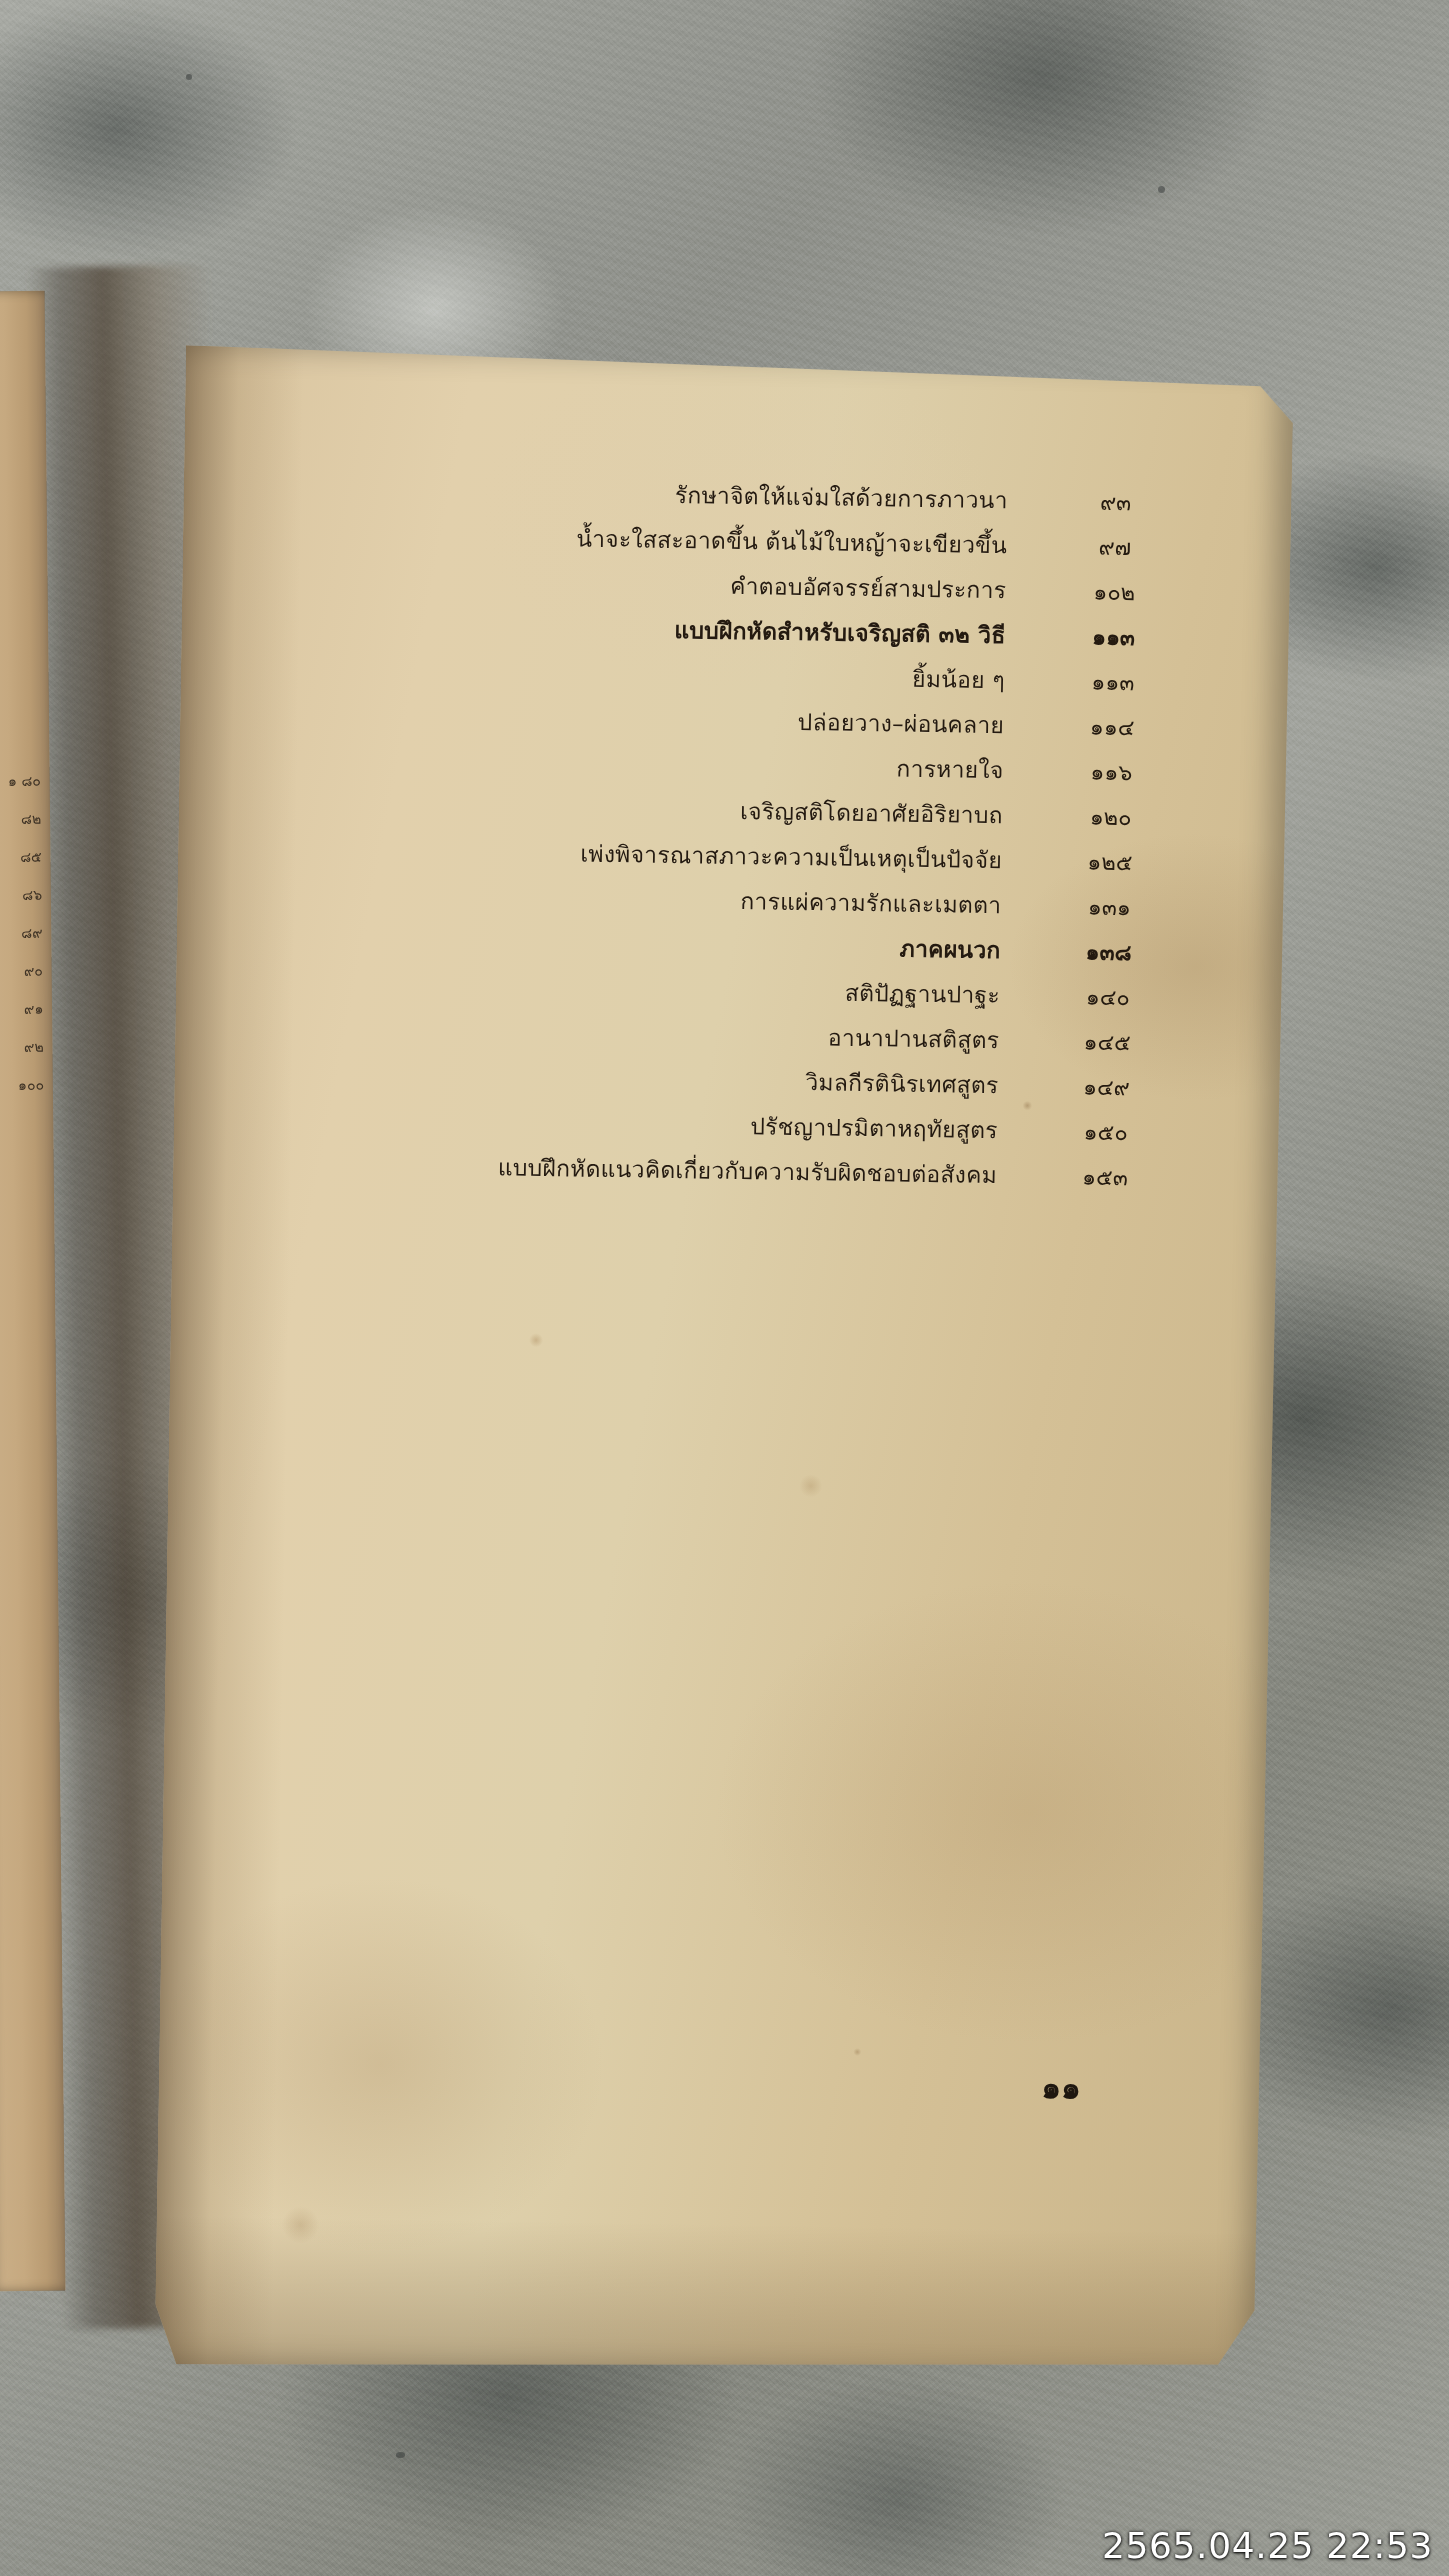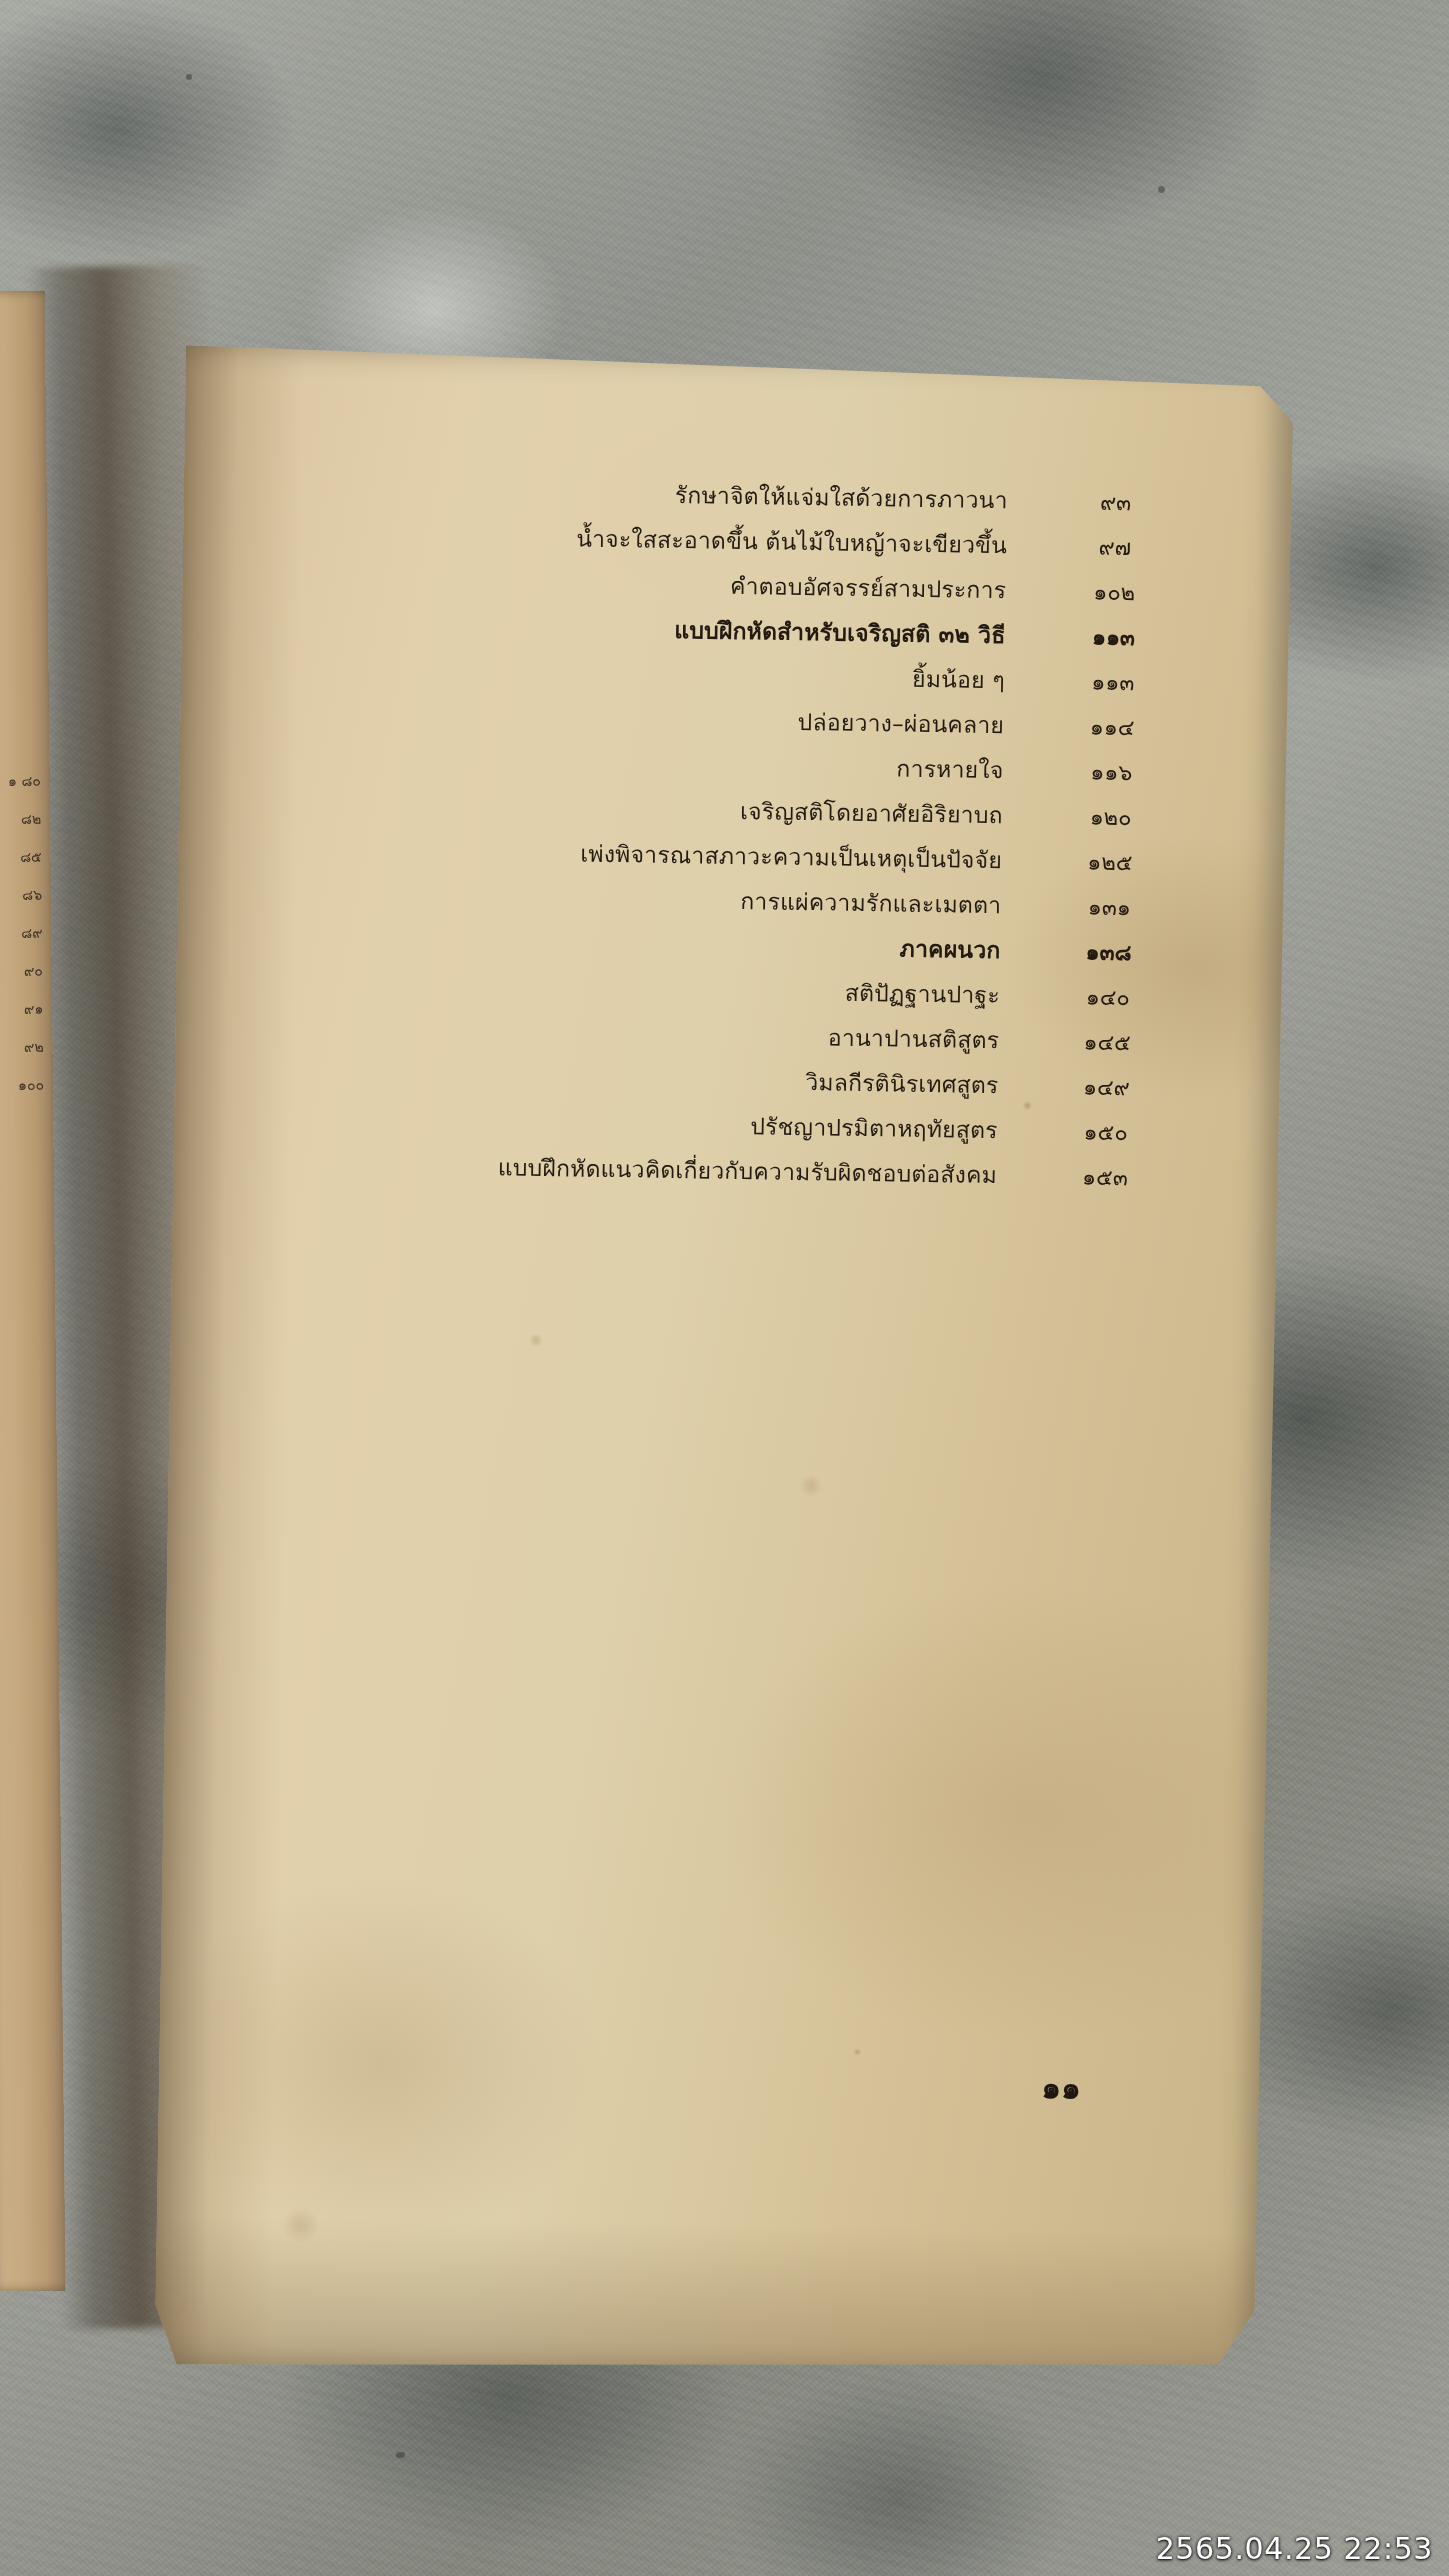--- a/index.html
+++ b/index.html
@@ -180,21 +180,21 @@
     color: #1f1710;
   }
 
   
   #timestamp {
     position: absolute;
     right: 16px;
     bottom: 10px;
     color: #ffffff;
     font-family: "DejaVu Sans", sans-serif;
-    font-size: 30px;
+    font-size: 36px;
     letter-spacing: 0.6px;
     text-shadow: 0 0 3.7px rgba(0,0,0,0.85), 0 1.2px 2.5px rgba(0,0,0,0.9);
   }
 </style>
 </head>
 <body>
 
 <div id="scene">
 
   <div class="bg"></div>

